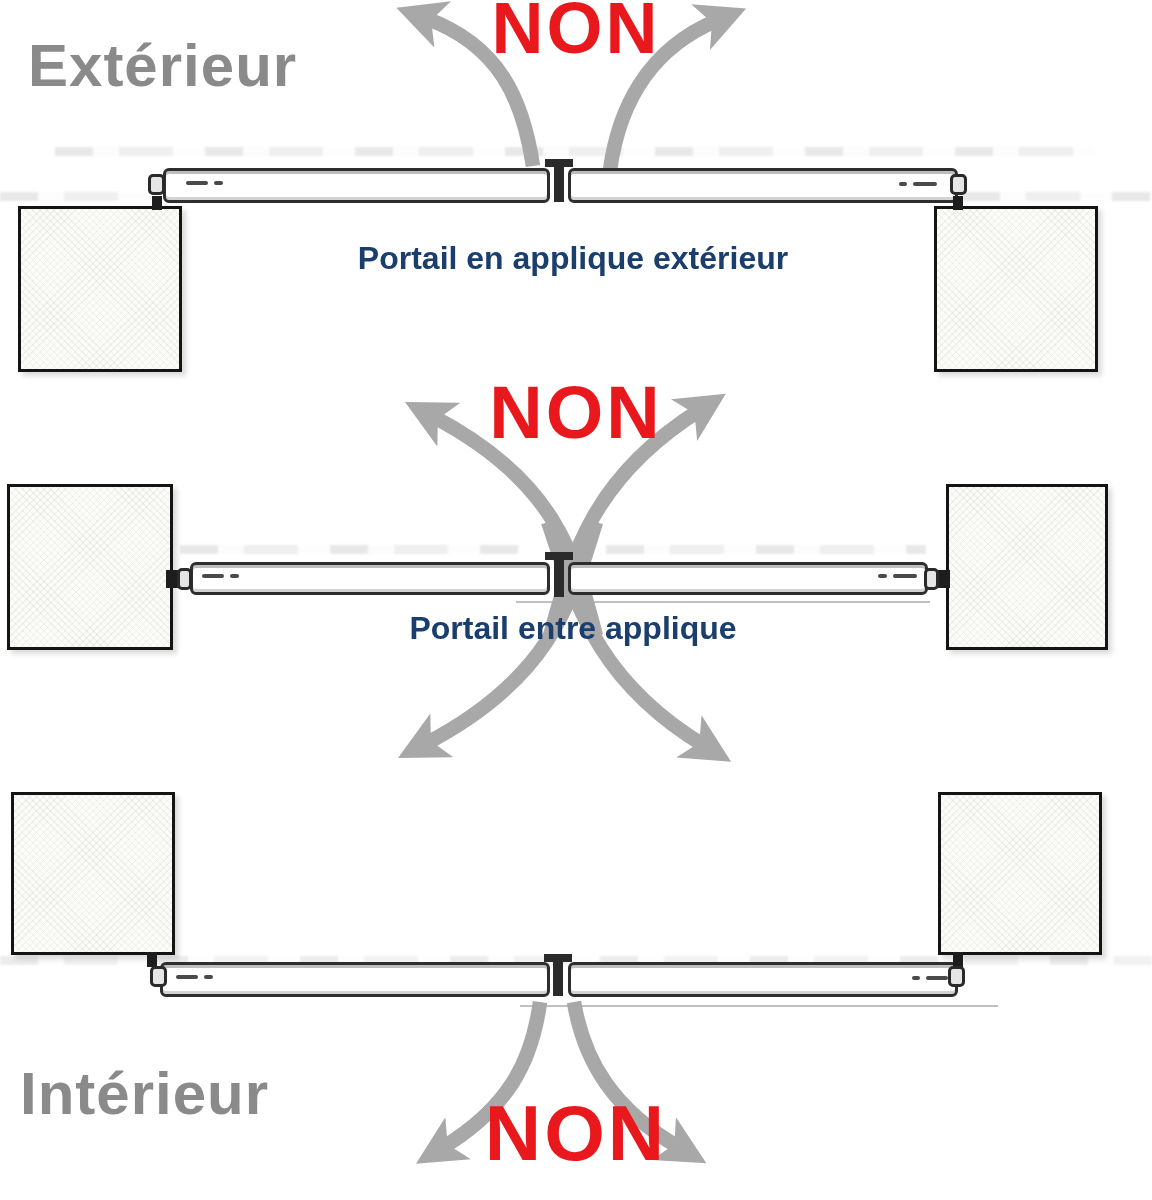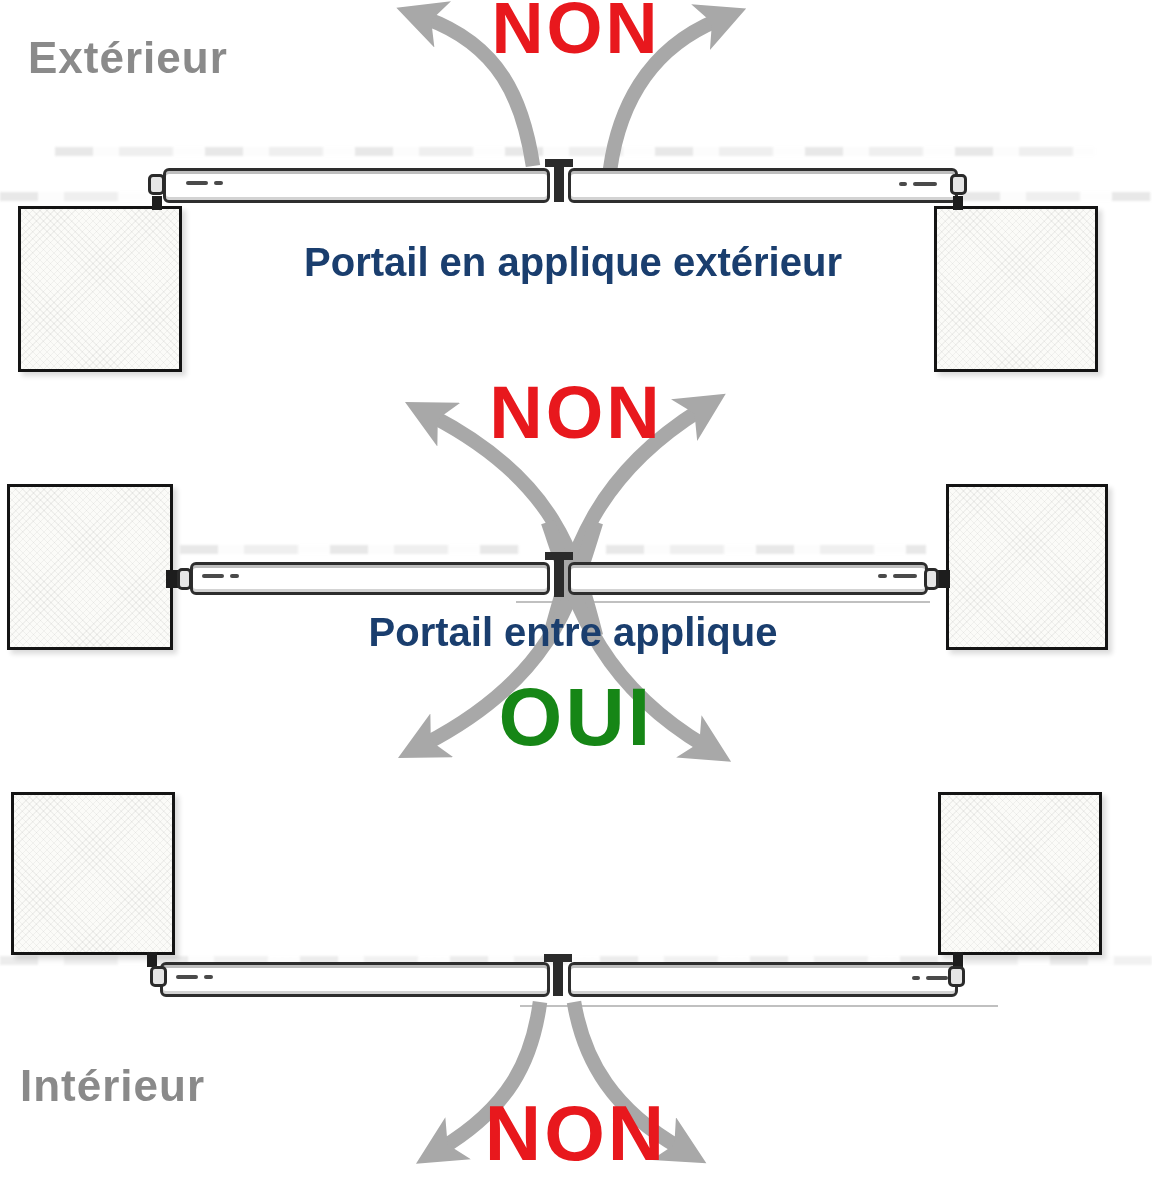--- a/index.html
+++ b/index.html
@@ -10,32 +10,32 @@
     --arrow-gray:#a8a8a8;
     --line-dark:#2b2b2b;
   }
   html,body{margin:0;padding:0;background:#fff;}
   .stage{
     position:relative;width:1152px;height:1200px;overflow:hidden;background:#fff;
     font-family:"Liberation Sans","DejaVu Sans",sans-serif;
   }
   
   .side-label{
-    position:absolute;z-index:5;font-weight:bold;font-size:44px;line-height:1;
+    position:absolute;z-index:5;font-weight:bold;font-size:60px;line-height:1;
     color:var(--label-gray);letter-spacing:1px;
   }
   .verdict{
     position:absolute;left:0;right:0;text-align:center;z-index:5;
     font-weight:bold;line-height:1;letter-spacing:3px;
   }
   .verdict.no{color:var(--accent-red);}
   .verdict.yes{color:var(--accent-green);}
   .caption{
     position:absolute;left:0;right:6px;text-align:center;z-index:5;
-    font-weight:bold;font-size:40px;line-height:1;color:var(--caption-navy);
+    font-weight:bold;font-size:32px;line-height:1;color:var(--caption-navy);
   }
   
   .pillar{
     position:absolute;z-index:2;box-sizing:border-box;
     background-color:#fbfbf8;
     background-image:
       repeating-linear-gradient(45deg, rgba(60,60,60,0.06) 0 1px, transparent 1px 5px),
       repeating-linear-gradient(-45deg, rgba(60,60,60,0.06) 0 1px, transparent 1px 5px);
     border:3px solid #141414;
     box-shadow:4px 4px 5px rgba(0,0,0,0.14);
@@ -130,21 +130,20 @@
   <span class="dash" style="left:878px;top:574px;width:9px;"></span>
   <span class="dash" style="left:893px;top:574px;width:24px;"></span>
   <div class="stop-cap" style="left:545px;top:552px;width:28px;height:8px;"></div>
   <div class="stop-stem" style="left:554px;top:552px;width:10px;height:45px;"></div>
   <div class="hinge-post" style="left:166px;top:570px;width:12px;height:18px;"></div>
   <div class="hinge-knuckle" style="left:177px;top:568px;width:15px;height:22px;"></div>
   <div class="hinge-post" style="left:938px;top:570px;width:12px;height:18px;"></div>
   <div class="hinge-knuckle" style="left:924px;top:568px;width:15px;height:22px;"></div>
 
   <div class="caption" style="top:612px;">Portail entre applique</div>
-  <div class="verdict yes" style="top:676px;font-size:82px;">OUI</div>
 
   <div class="pillar" style="left:11px;top:792px;width:164px;height:163px;"></div>
   <div class="pillar" style="left:938px;top:792px;width:164px;height:163px;"></div>
 
 
   <div class="leaf" style="left:160px;top:962px;width:390px;height:35px;"></div>
   <div class="leaf" style="left:568px;top:962px;width:390px;height:35px;"></div>
   <span class="dash" style="left:176px;top:975px;width:22px;"></span>
   <span class="dash" style="left:204px;top:975px;width:9px;"></span>
   <span class="dash" style="left:912px;top:976px;width:8px;"></span>

